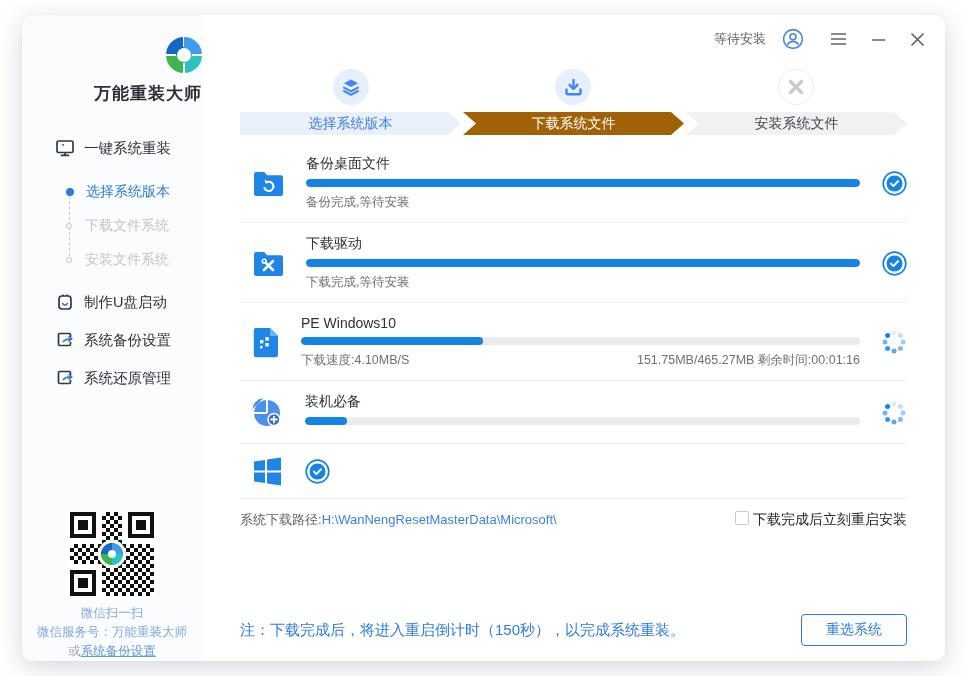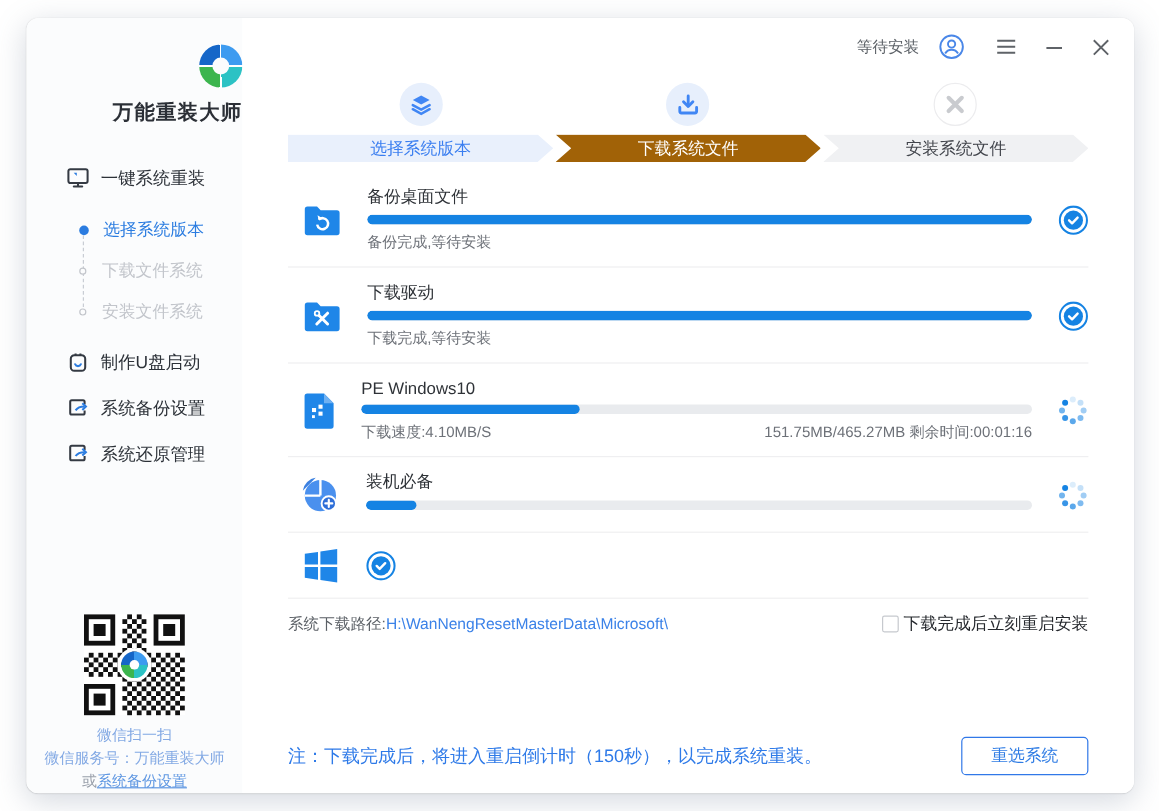--- a/index.html
+++ b/index.html
@@ -61,21 +61,21 @@
   .dl-body { flex:1; min-width:0; }
   .dl-title { font-size:14px; color:#2e3237; margin-bottom:6px; }
   .dl-track { height:8px; background:#e9ebee; border-radius:4px; overflow:hidden; margin-bottom:7px; }
   .dl-fill { height:100%; background:#1583e3; border-radius:4px; }
   .dl-status { display:flex; justify-content:space-between; font-size:12.5px; color:#6d7178; }
   .dl-state { flex-shrink:0; width:26px; display:flex; justify-content:center; }
   
   .path-row { display:flex; justify-content:space-between; align-items:center; margin:12px 38px 0 38px; }
   .path-left { font-size:13px; color:#5b6066; }
   .path-link { color:#3b82e8; cursor:pointer; }
-  .restart-opt { display:flex; align-items:center; gap:4px; cursor:pointer; }
+  .restart-opt { display:flex; gap:4px; cursor:pointer; }
   .checkbox { width:14px; height:14px; border:1px solid #c6c9ce; border-radius:2px; background:#fff; }
   .restart-label { font-size:14px; color:#25282d; }
   
   .footer-row { margin-top:auto; display:flex; justify-content:space-between; align-items:center; padding:0 38px 15px 38px; }
   .note { font-size:15px; color:#2e7ae8; }
   .reselect-btn { background:#fff; border:1px solid #3178e8; color:#2f7ce4; font-size:14px; border-radius:4px; padding:6px 24px; cursor:pointer; font-family:inherit; }
 </style>
 </head>
 <body>
 

